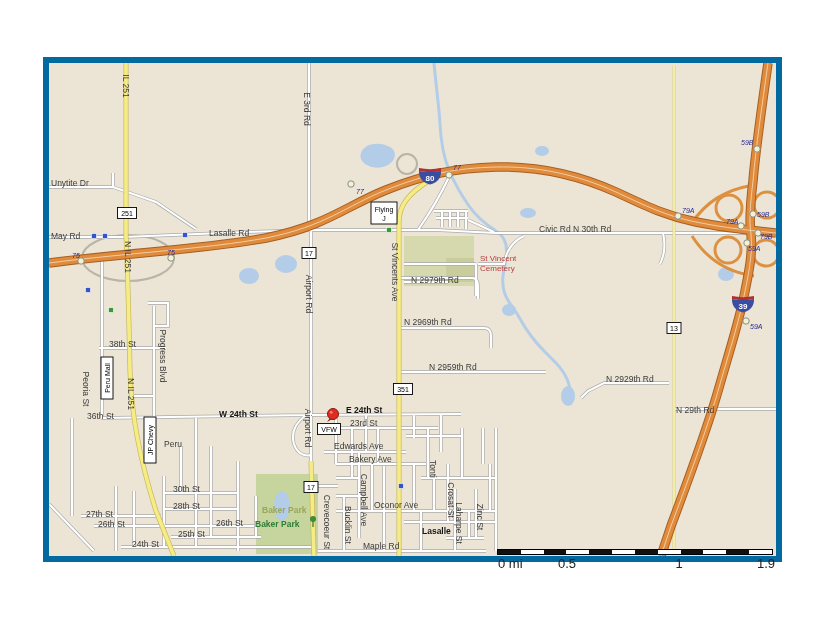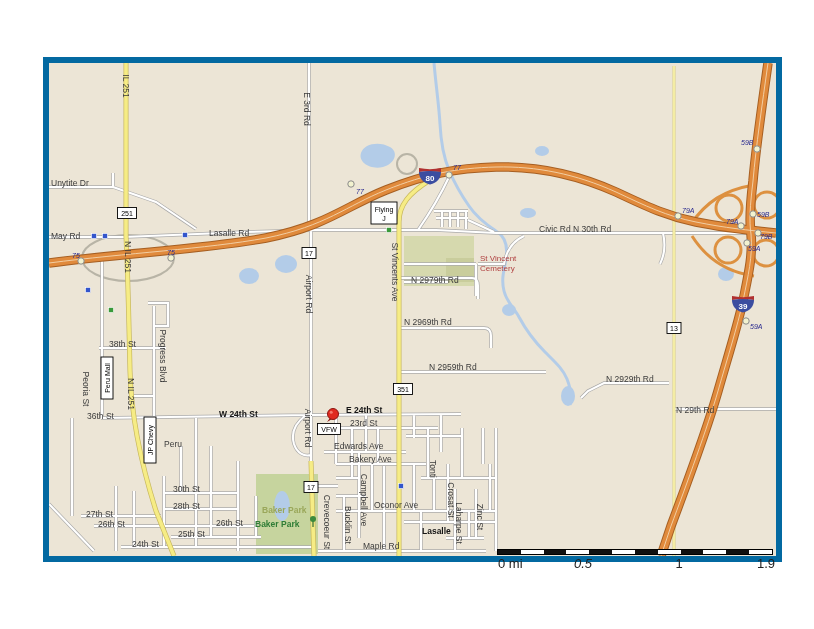--- a/index.html
+++ b/index.html
@@ -228,16 +228,16 @@
       <div class="sb-seg" style="width: 22.8333px; background: rgb(17, 17, 17);"></div>
       <div class="sb-seg" style="width: 22.8333px; background: rgb(255, 255, 255);"></div>
       <div class="sb-seg" style="width: 22.8333px; background: rgb(17, 17, 17);"></div>
       <div class="sb-seg" style="width: 22.8333px; background: rgb(255, 255, 255);"></div>
       <div class="sb-seg" style="width: 22.8333px; background: rgb(17, 17, 17);"></div>
       <div class="sb-seg" style="width: 22.8333px; background: rgb(255, 255, 255);"></div>
       <div class="sb-seg" style="width: 22.8333px; background: rgb(17, 17, 17);"></div>
       <div class="sb-seg" style="width: 22.8333px; background: rgb(255, 255, 255);"></div>
     </div>
     <span class="sb-lbl" style="left: 1px;">0 mi</span>
-    <span class="sb-lbl" style="left: 86px; transform: translateX(-50%); font-style: italic;">0.5</span>
+    <span class="sb-lbl" style="left: 70px; transform: translateX(-50%);">0.5</span>
     <span class="sb-lbl" style="left: 182px; transform: translateX(-50%);">1</span>
     <span class="sb-lbl" style="left: 269px; transform: translateX(-50%);">1.9</span>
   </div>
 
 </body></html>

